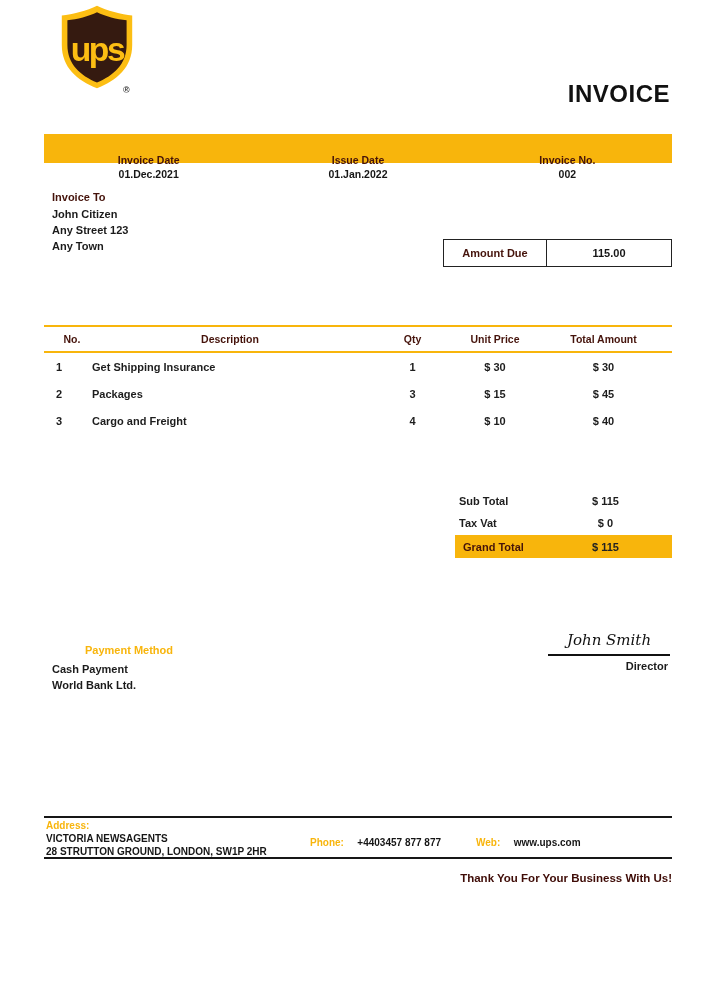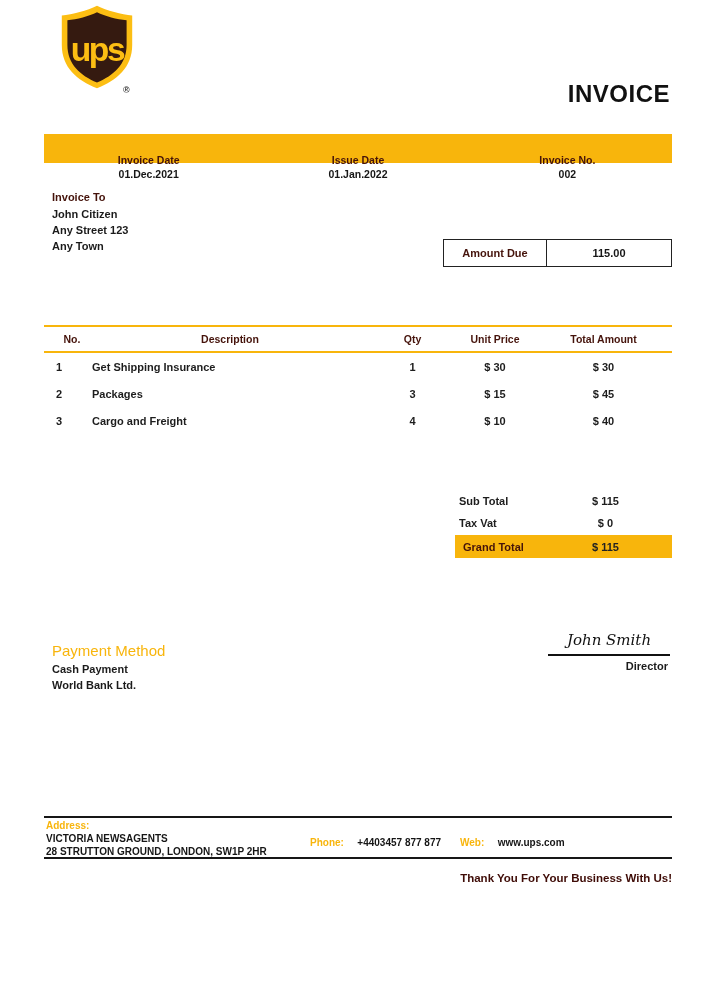--- a/index.html
+++ b/index.html
@@ -49,21 +49,21 @@
   .totals{left:455px;top:490px;width:217px;}
   .totals-row{display:flex;height:22px;align-items:center;}
   .totals-label{width:80px;padding-left:4px;font-size:11px;font-weight:bold;color:#1d1d1d;}
   .totals-value{width:133px;text-align:center;font-size:11px;font-weight:bold;color:#1d1d1d;}
   .grand-row{display:flex;height:23px;margin-top:1px;align-items:center;background:#F8B50C;}
   .grand-label{width:76px;padding-left:8px;font-size:11px;font-weight:bold;color:#45130B;}
   .grand-value{width:133px;text-align:center;font-size:11px;font-weight:bold;color:#222;}
 
   
   .payment{left:52px;top:644px;}
-  .payment-heading{font-size:15px;font-weight:normal;color:#F8B50C;line-height:13px;}
+  .payment-heading{font-size:11px;font-weight:bold;color:#F8B50C;line-height:13px;margin-left:33px;}
   .payment-line{font-size:11px;font-weight:bold;color:#1b1b1b;line-height:16px;}
   .payment-lines{margin-top:4px;}
 
   
   .signature{left:548px;top:626px;width:122px;}
   .signature-name{height:28px;display:flex;align-items:center;justify-content:center;
     font-family:"DejaVu Serif", serif;font-style:italic;font-size:15px;color:#111;
     border-bottom:2px solid #111;transform:none;}
   .signature-title{text-align:right;padding-right:2px;font-size:11px;font-weight:bold;color:#1b1b1b;line-height:14px;margin-top:3px;}
 
@@ -71,21 +71,21 @@
   .rule{left:44px;width:628px;height:2px;background:#161616;}
   .rule-top{top:816px;}
   .rule-bottom{top:857px;}
   .footer{left:44px;top:820px;width:628px;height:36px;}
   .footer-address{position:absolute;left:2px;top:0;}
   .footer-label{font-size:10px;font-weight:bold;color:#F8B50C;}
   .footer-text{font-size:10px;font-weight:bold;color:#161616;}
   .footer-address .footer-label{display:block;line-height:12px;}
   .footer-address .footer-text{display:block;line-height:13px;}
   .footer-phone{position:absolute;left:266px;top:12px;white-space:nowrap;}
-  .footer-web{position:absolute;left:416px;top:12px;white-space:nowrap;}
+  .footer-web{position:absolute;left:432px;top:12px;white-space:nowrap;}
   .footer-phone .footer-text,.footer-web .footer-text{margin-left:9px;}
   .thank-you{top:872px;right:48px;font-size:11.5px;font-weight:bold;color:#3F0C07;}
 </style>
 </head>
 <body>
 
 <div class="page">
 
   <div class="abs logo">
     <svg width="80" height="84" viewBox="0 0 100 105">

